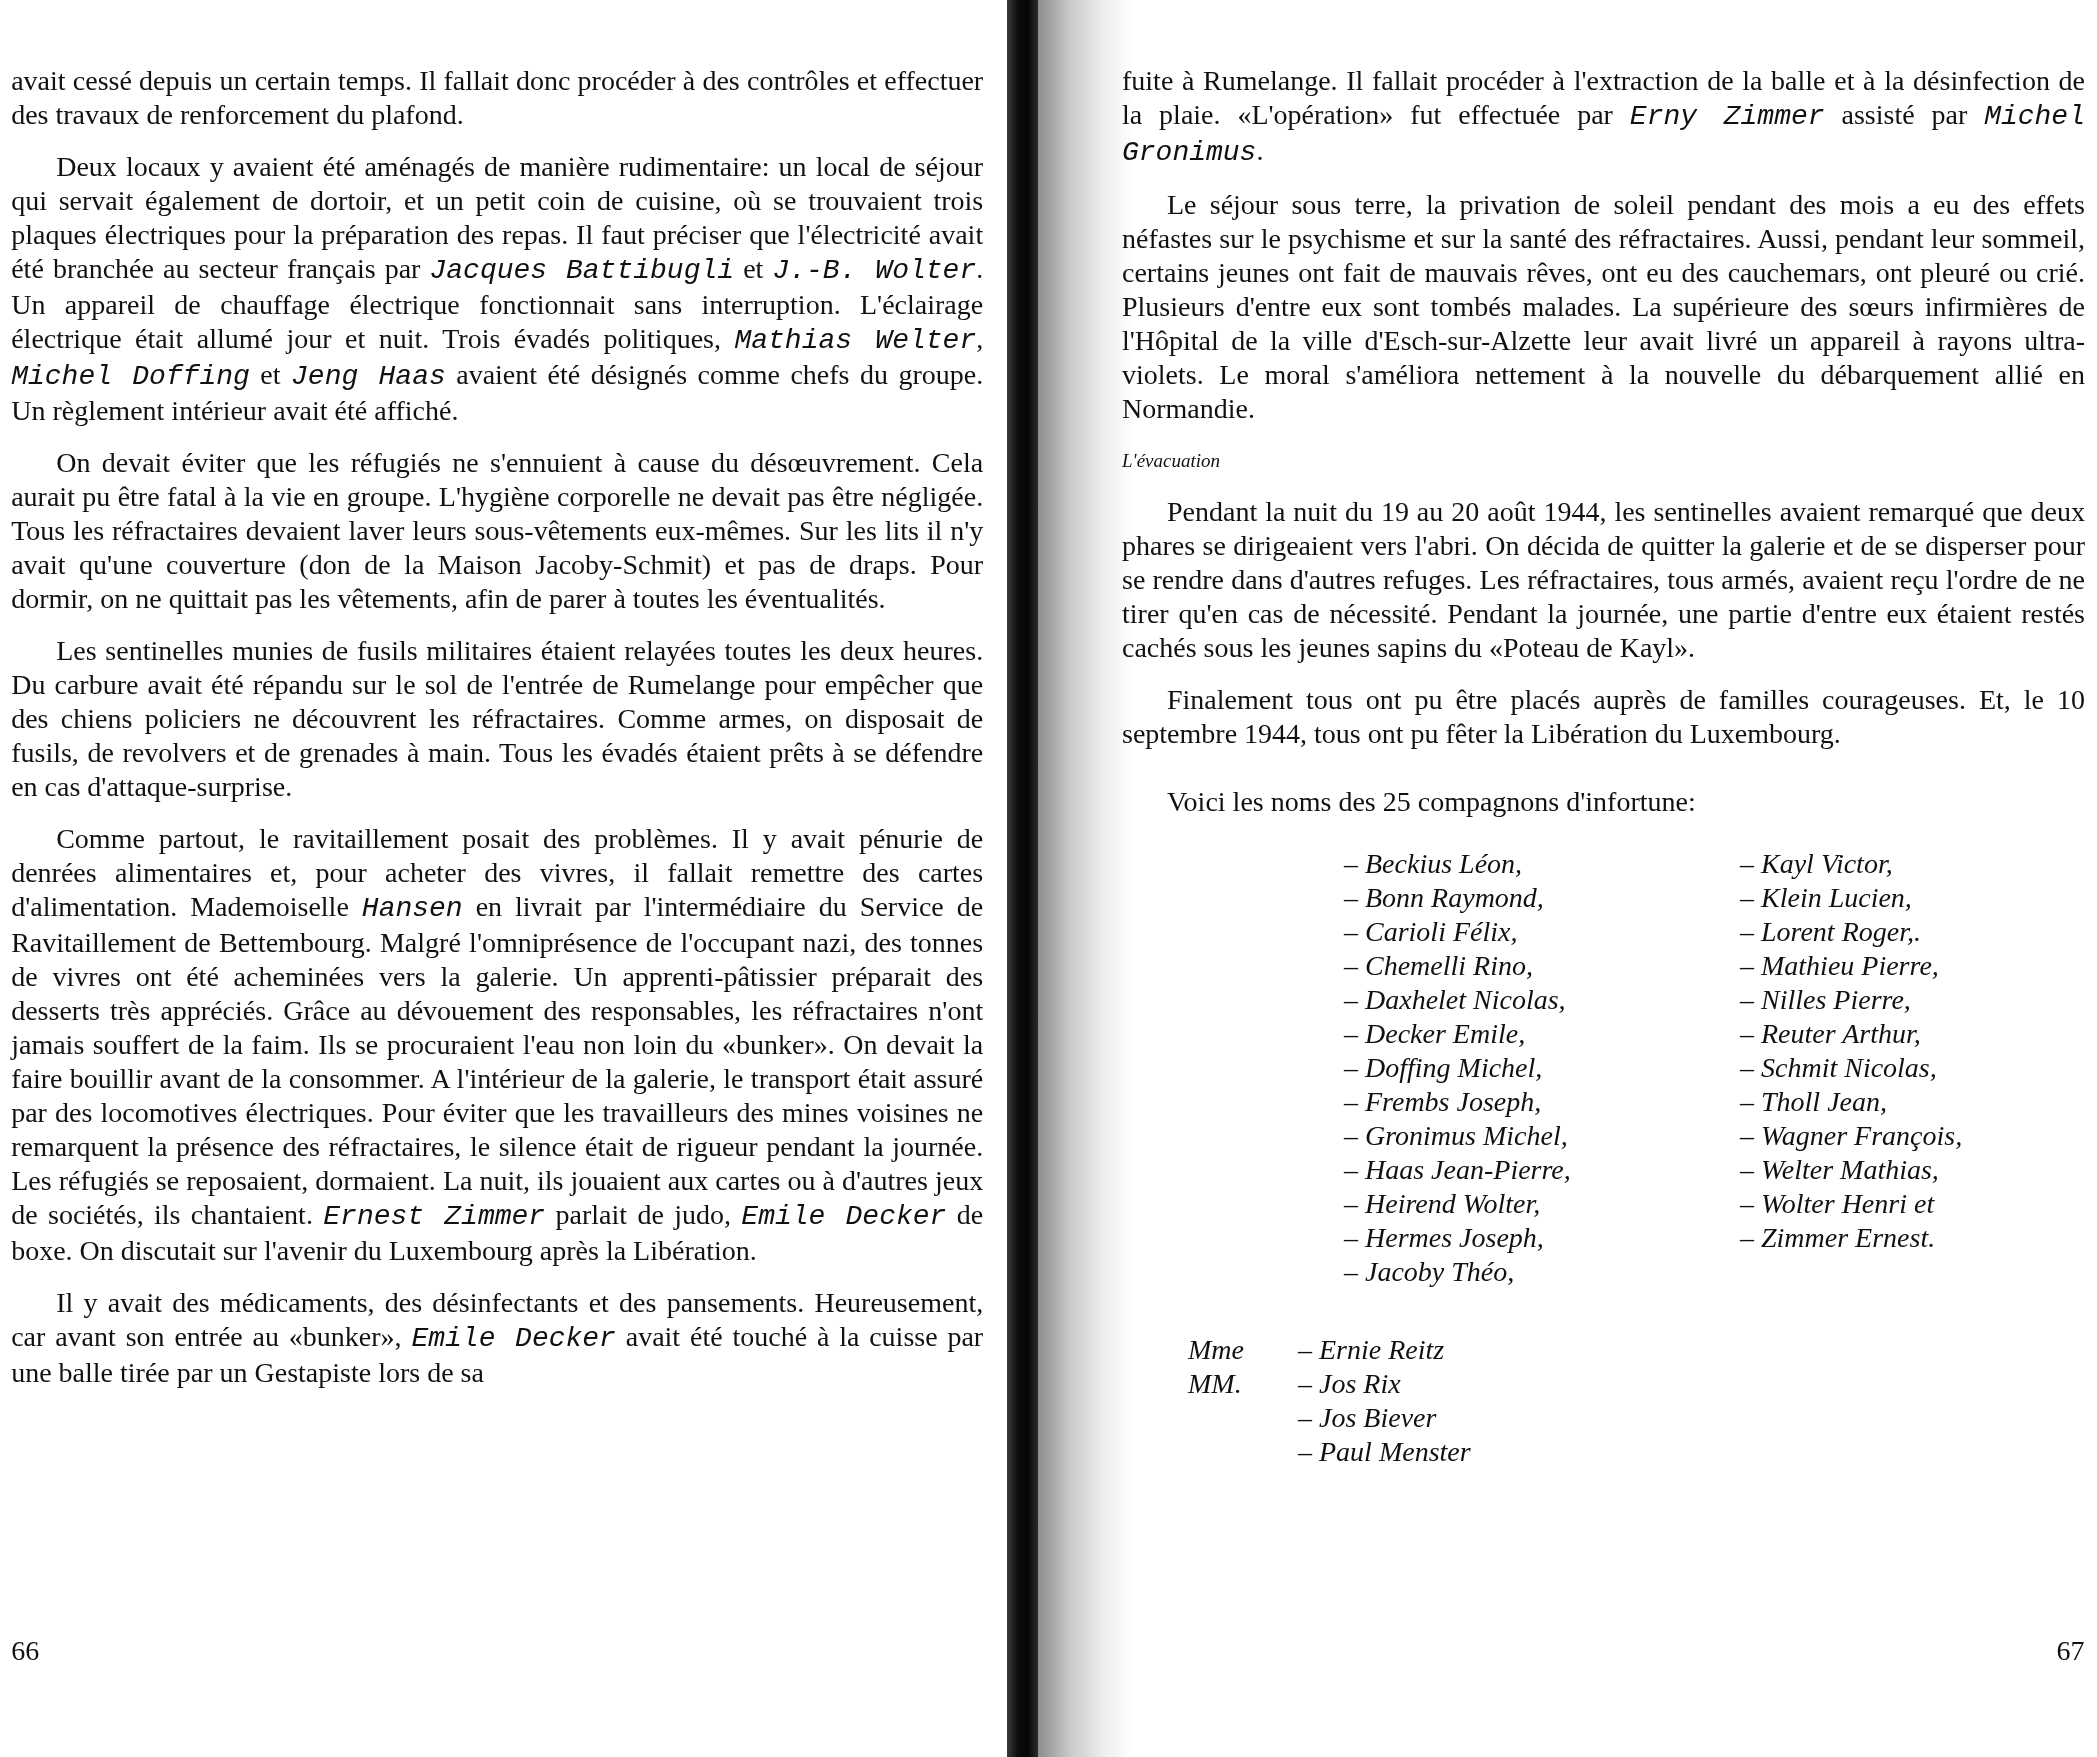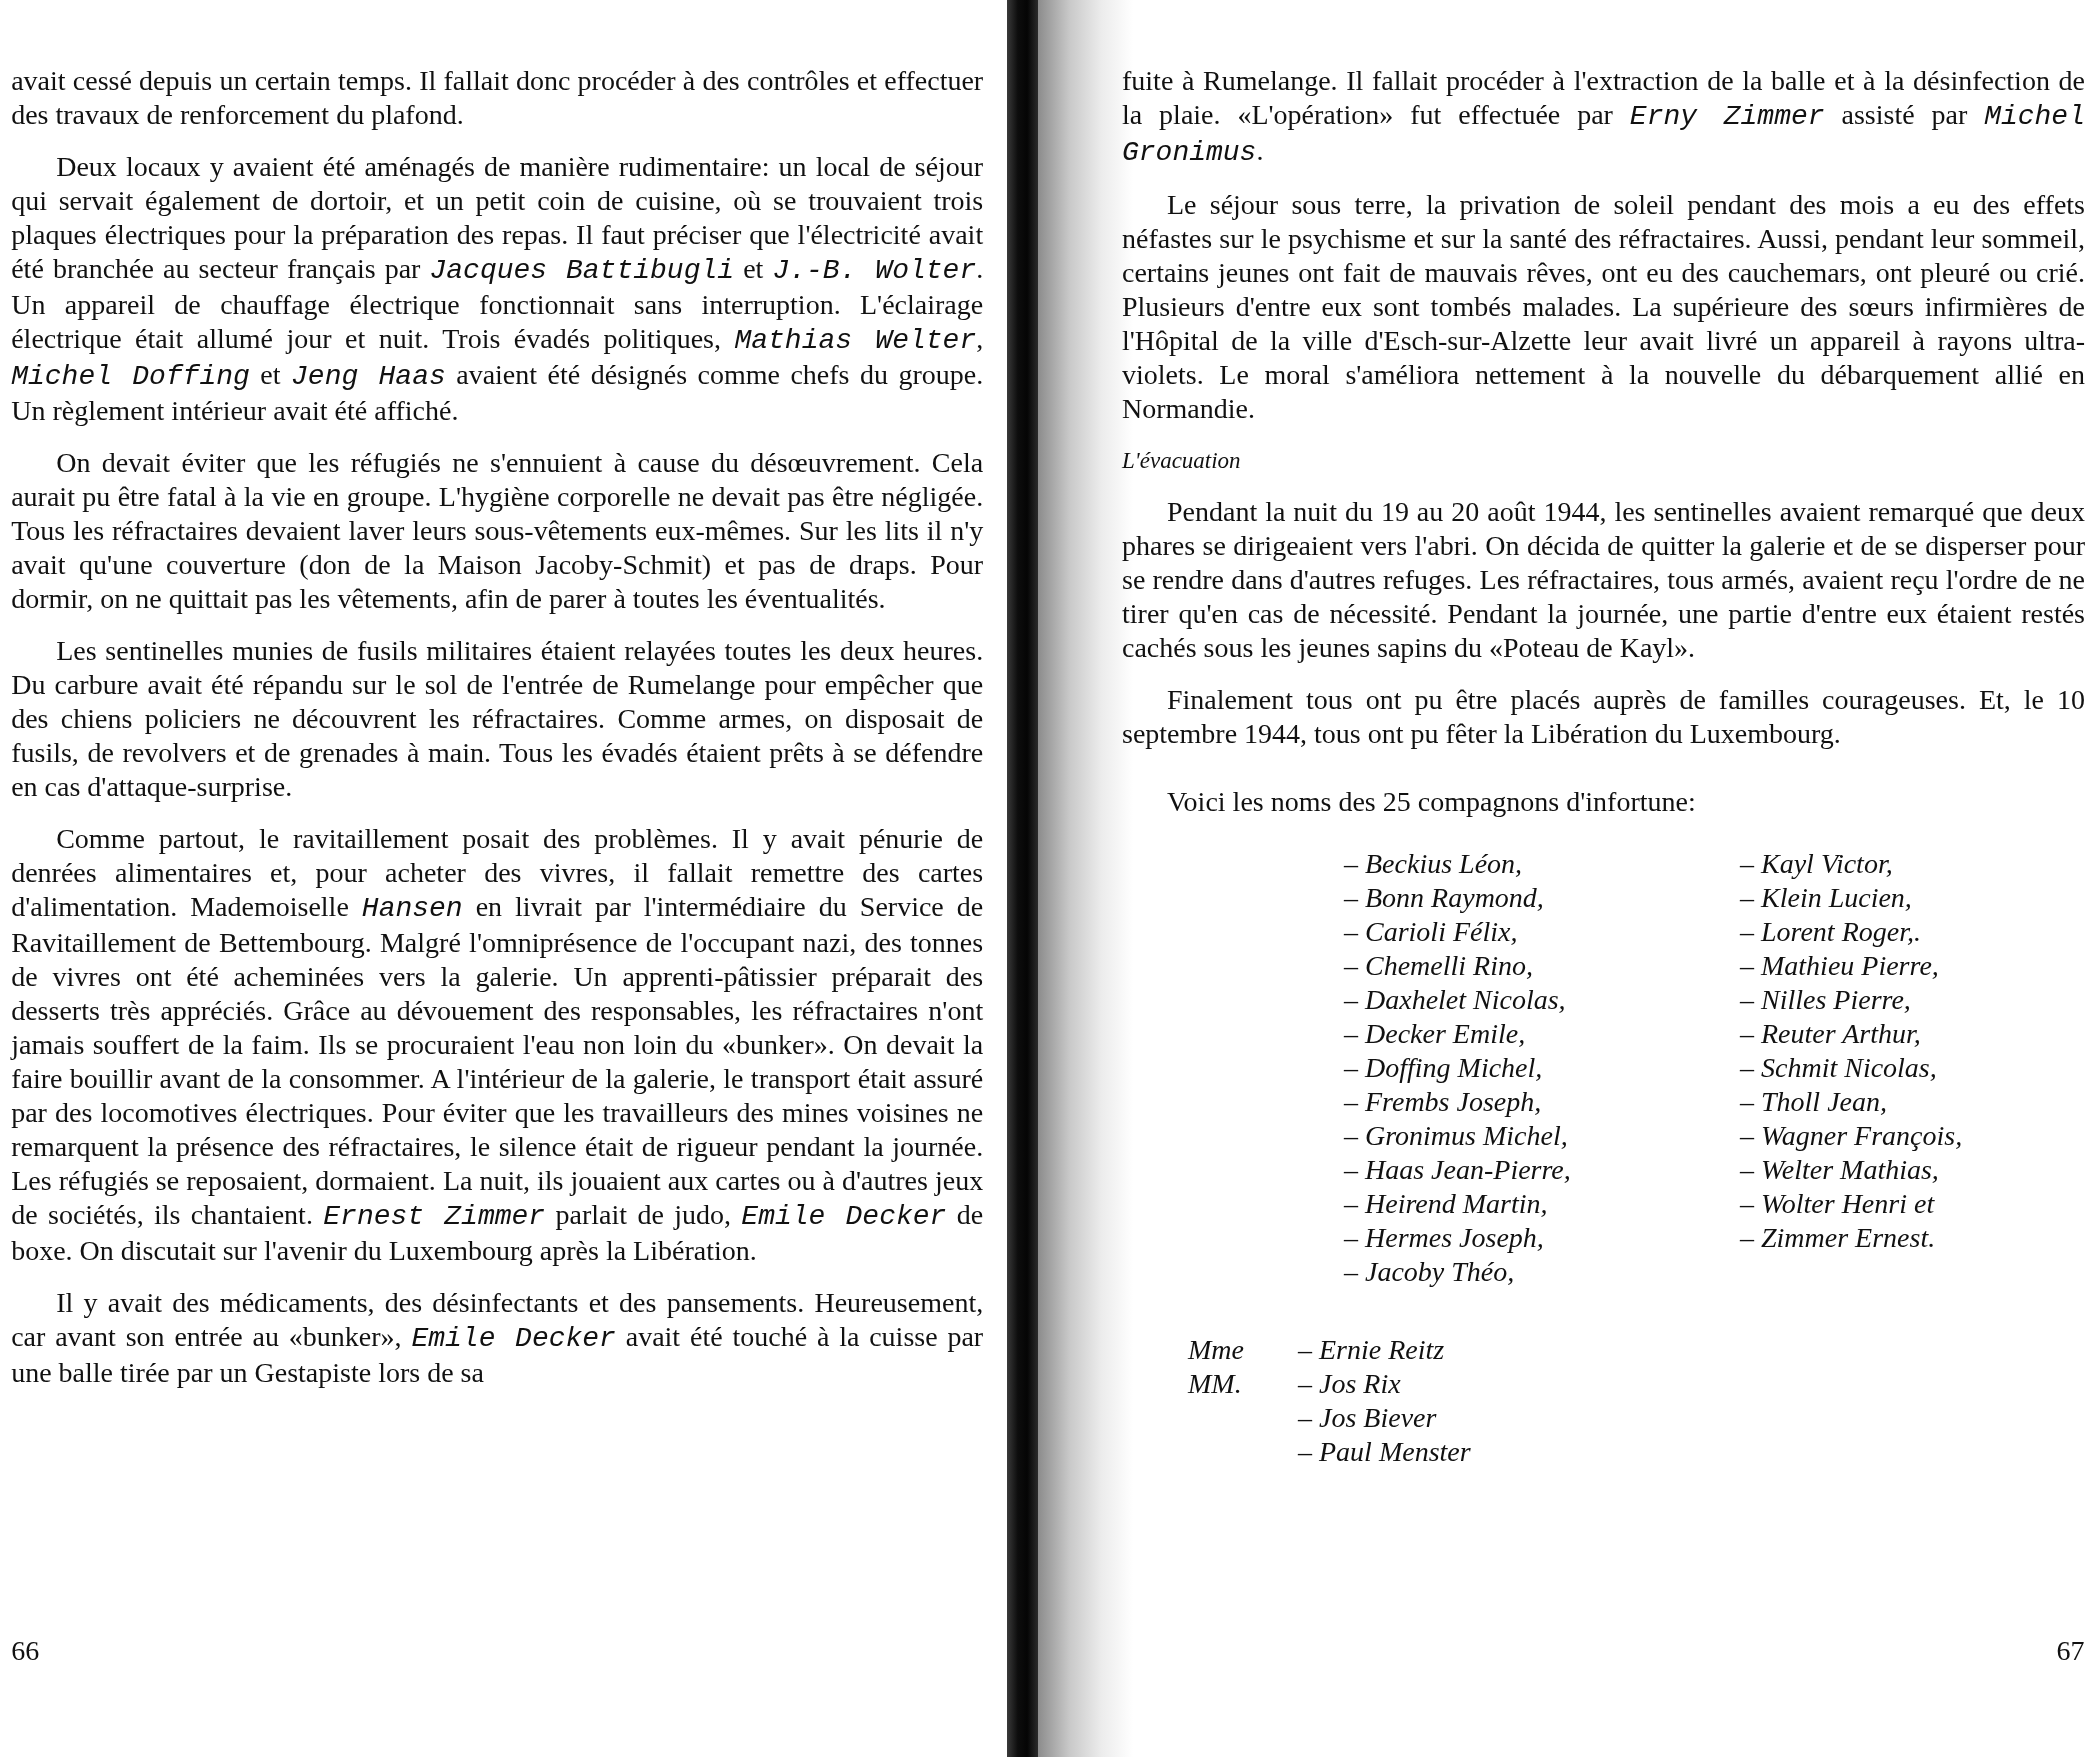--- a/index.html
+++ b/index.html
@@ -16,21 +16,21 @@
   .gutter { position: absolute; left: 1007px; top: 0; width: 31px; height: 1758px;
     background: linear-gradient(to right, #3a3a3a, #0d0d0d 35%, #050505 65%, #2b2b2b); }
 
   .text-block { position: absolute; font-size: 28px; line-height: 34px; text-align: justify; }
   .left-text { left: 11.2px; top: 64px; width: 972px; }
   .right-text { left: 84px; top: 64px; width: 963px; }
 
   .para { margin: 0 0 18px 0; text-indent: 45px; hyphens: none; }
   .para.first { text-indent: 0; }
   .para em, .list em { font-style: italic; font-family: Liberation Mono, monospace; }
-  .heading { font-style: italic; margin: 0 0 17px 0; font-size: 23px; }
+  .heading { font-style: italic; margin: 0 0 17px 0; font-size: 19px; }
 
   .names { display: flex; margin: 2.8px 0 28px 0; padding-left: 206px; font-style: italic; }
   .names ul { list-style: none; margin: 16px; padding: 0; }
   .names ul.col1 { width: 364px; }
   .names li { line-height: 34px; }
 
   .resp { margin: 0 0 0 66px; font-style: italic; }
   .resp-row { display: flex; line-height: 34px; }
   .resp-title { width: 110px; }
 
@@ -73,21 +73,21 @@
             <li>– Beckius Léon,</li>
             <li>– Bonn Raymond,</li>
             <li>– Carioli Félix,</li>
             <li>– Chemelli Rino,</li>
             <li>– Daxhelet Nicolas,</li>
             <li>– Decker Emile,</li>
             <li>– Doffing Michel,</li>
             <li>– Frembs Joseph,</li>
             <li>– Gronimus Michel,</li>
             <li>– Haas Jean-Pierre,</li>
-            <li>– Heirend Martin,</li>
+            <li>– Heirend Wolter,</li>
             <li>– Hermes Joseph,</li>
             <li>– Jacoby Théo,</li>
           </ul>
         <ul class="col2">
             <li>– Kayl Victor,</li>
             <li>– Klein Lucien,</li>
             <li>– Lorent Roger,.</li>
             <li>– Mathieu Pierre,</li>
             <li>– Nilles Pierre,</li>
             <li>– Reuter Arthur,</li>

